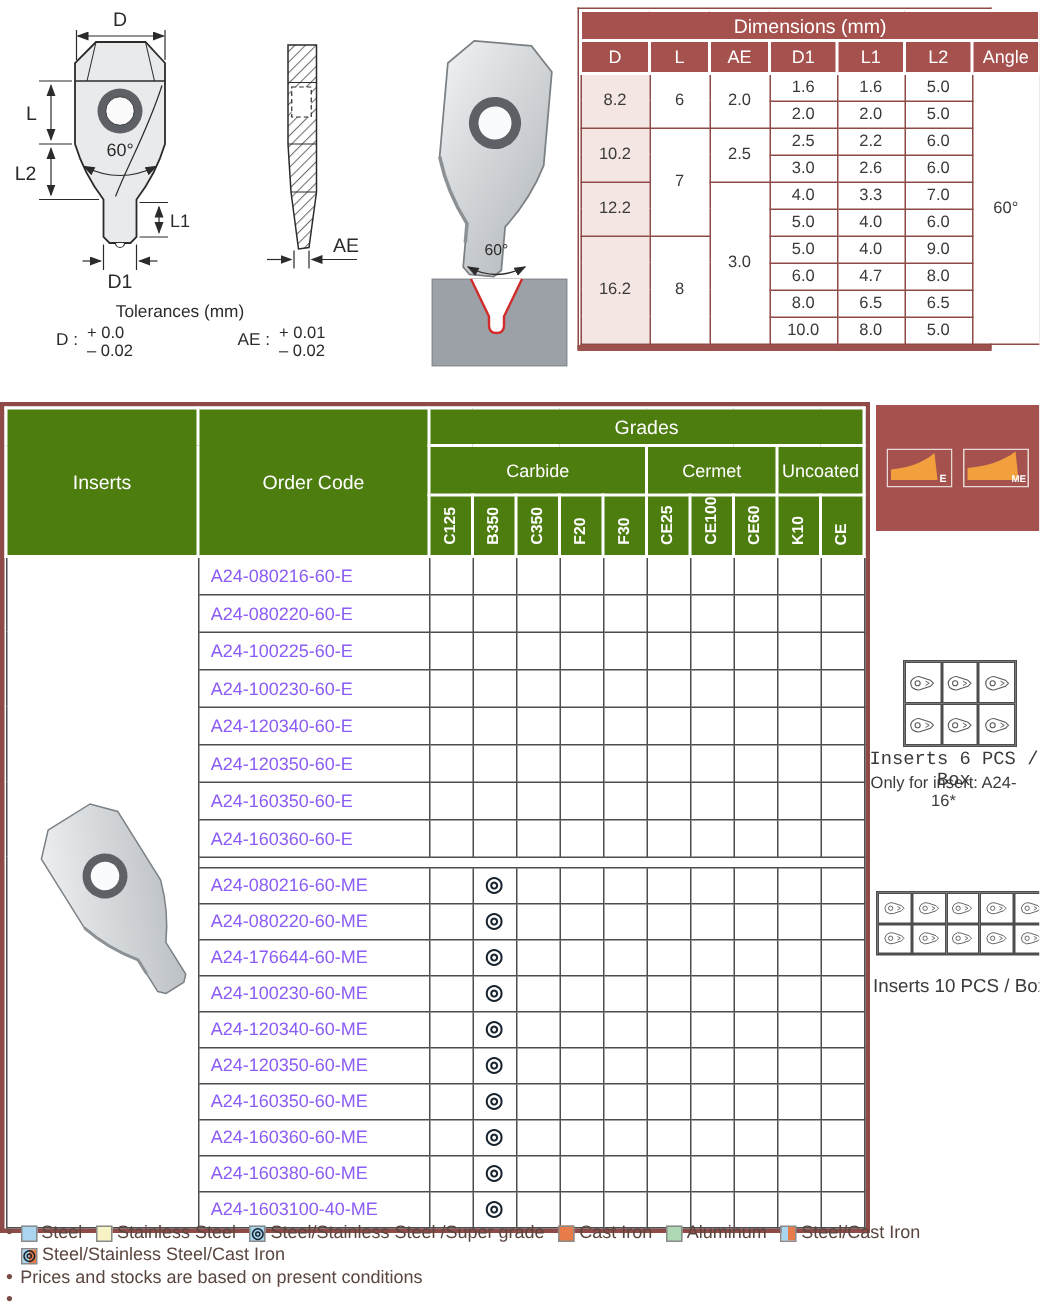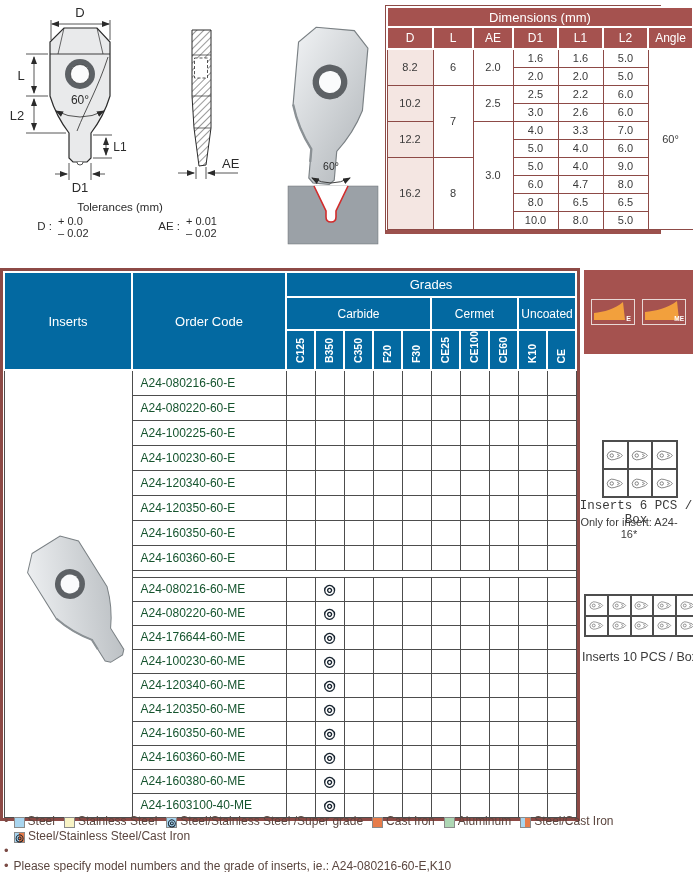--- a/index.html
+++ b/index.html
@@ -18,32 +18,32 @@
   table.dims th { background:#a5524f; color:#fff; font-weight:normal;
                   border:2px solid #fff; font-size:12px; height:22px; }
   table.dims th.ttl { font-size:13px; height:20px; }
   table.dims td { border:1px solid #8d4a46; background:#fff; text-align:center;
                   font-size:11px; color:#3a3a3a; height:18px; }
   table.dims td.dcol { background:#f4e6e2; }
 
   
   .gt-wrap { position:absolute; left:0; top:268px; border:3px solid #8d4a46; }
   table.gt { border-collapse:collapse; table-layout:fixed; width:572px; }
-  table.gt th { background:#0369a1; color:#fff; border:2px solid #fff;
+  table.gt th { background:#4d7c0f; color:#fff; border:2px solid #fff;
                 font-weight:normal; }
   th.big { font-size:13px; }
   th.grp { font-size:12px; height:33px; }
   th.rcell { height:36px; vertical-align:bottom; padding-bottom:2px; }
   .rot { writing-mode:vertical-rl; transform:rotate(180deg); font-size:10.5px;
          font-weight:bold; line-height:1.1; display:inline-block; }
   tr.h1 { height:25px; }
   table.gt td { border:1px solid #4d4d4d; background:#fff; }
   td.inscell { background:#f6ebe7; border:1px solid #4d4d4d; text-align:center;
                vertical-align:middle; }
-  td.code { text-align:left; padding-left:8px; font-size:12px; color:#14532d; }
+  td.code { text-align:left; padding-left:8px; font-size:12px; color:#8b5cf6; }
   tr.re { height:25px; }
   tr.rme { height:24px; }
   tr.sep { height:7px; }
   tr.sep td { background:#fff; }
   td.k10 { background:#aed7b4; }
   td.split { background:linear-gradient(90deg,#a9d5ef 0 50%,#e77c4a 50% 100%);
              text-align:center; vertical-align:middle; }
   td.split span { font-size:14px; font-weight:bold; color:#16222e; line-height:1; }
 
   
@@ -681,20 +681,20 @@
     <div class="nline indent">
       <span class="litem">
           <span class="sw sw-ssc">
             <span>◎</span>
           </span>
           <span>Steel/Stainless Steel/Cast Iron</span>
         </span>
     </div>
     <div class="nline">
       <span class="bullet">•</span>
+      <span>Prices and stocks are based on present conditions</span>
     </div>
     <div class="nline">
       <span class="bullet">•</span>
-      <span>Please specify model numbers and the grade of inserts, ie.: A24-080216-60-E,K10</span>
     </div>
   </div>
 
 </div>
 
 </body></html>

